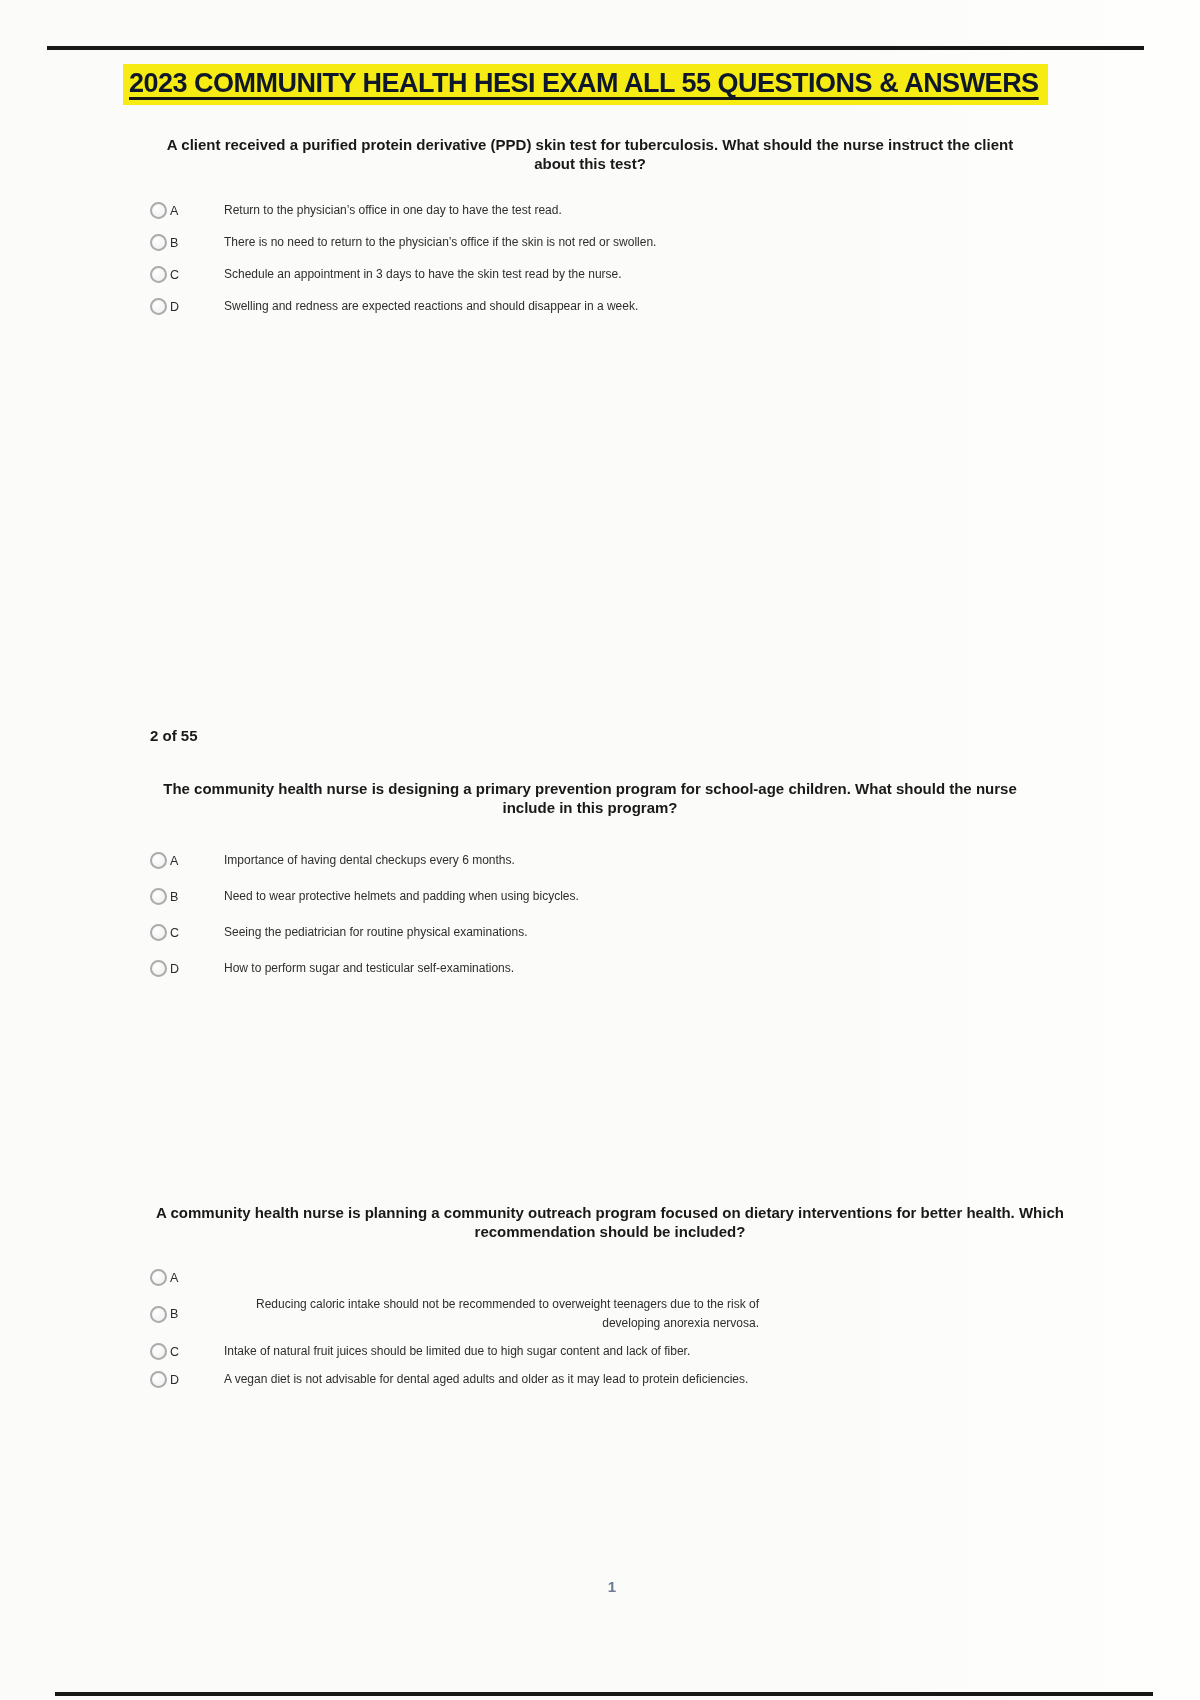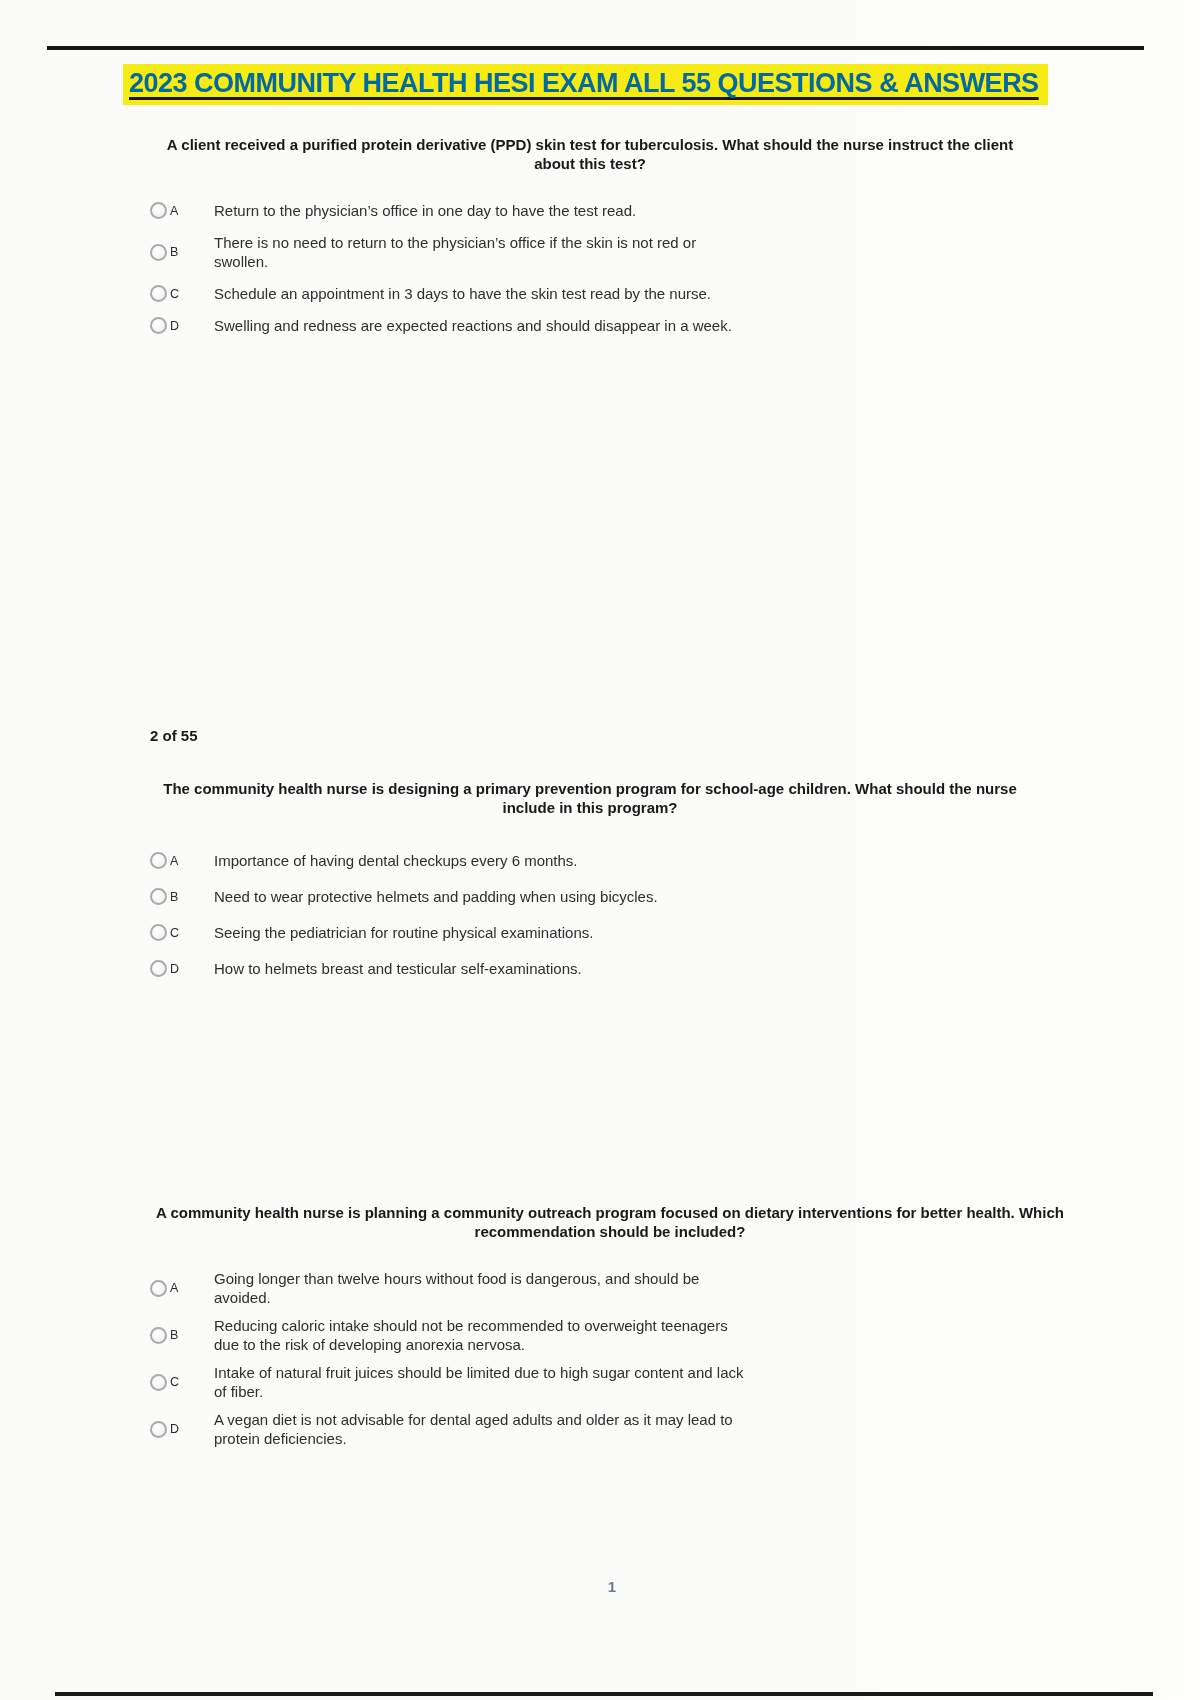--- a/index.html
+++ b/index.html
@@ -12,21 +12,21 @@
     color:#1f1f1f;
     overflow:hidden;
   }
   .rule{position:absolute;background:#171717;height:4px;}
   .top-rule{left:47px;top:46px;width:1097px;}
   .bottom-rule{left:55px;top:1692px;width:1098px;}
   .title{
     position:absolute;left:123px;top:64px;margin:0;
     display:inline-block;
     background:#f6ec13;
-    color:#0369a1;
+    color:#0f172a;
     font-size:27px;font-weight:bold;letter-spacing:-0.5px;
     line-height:1.25;
     padding:3px 9px 4px 6px;
     text-decoration:underline;
     text-decoration-thickness:3px;
     text-underline-offset:5px;
     text-decoration-color:#151515;
     white-space:nowrap;
   }
   .question{position:absolute;left:150px;width:960px;}
@@ -42,21 +42,21 @@
   .q1 .opt{margin-bottom:17px;}
   .q2 .opt{margin-bottom:9px;}
   .radio{
     flex:none;width:17px;height:17px;
     border:2px solid #ababab;border-radius:50%;
     background:radial-gradient(circle at 35% 30%,#ffffff 0%,#f4f4f4 65%,#e7e7e7 100%);
     box-sizing:border-box;
     cursor:pointer;
   }
   .letter{flex:none;width:16px;margin-left:3px;font-size:12.5px;color:#2b2b2b;}
-  .otext{margin-left:28px;max-width:535px;font-size:15px;line-height:19px;color:#2e2e2e;}
+  .otext{margin-left:38px;max-width:535px;font-size:12px;line-height:19px;color:#2e2e2e;text-align:right;}
   .page-number{
     position:absolute;left:0;top:1578px;width:1224px;
     text-align:center;
     color:#6d7a96;font-weight:bold;font-size:15px;
   }
 </style>
 </head>
 <body>
 
 <div class="page">
@@ -106,32 +106,31 @@
         <span class="otext">Need to wear protective helmets and padding when using bicycles.</span>
       </div>
       <div class="opt">
         <span class="radio"></span>
         <span class="letter">C</span>
         <span class="otext">Seeing the pediatrician for routine physical examinations.</span>
       </div>
       <div class="opt">
         <span class="radio"></span>
         <span class="letter">D</span>
-        <span class="otext">How to helmets breast and testicular self-examinations.</span>
+        <span class="otext">How to perform sugar and testicular self-examinations.</span>
       </div>
     </div>
   </section>
 
   <section class="question q2">
     <div class="qtext">A community health nurse is planning a community outreach program focused on dietary interventions for better health. Which recommendation should be included?</div>
     <div class="opts">
       <div class="opt">
         <span class="radio"></span>
         <span class="letter">A</span>
-        <span class="otext">Going longer than twelve hours without food is dangerous, and should be avoided.</span>
       </div>
       <div class="opt">
         <span class="radio"></span>
         <span class="letter">B</span>
         <span class="otext">Reducing caloric intake should not be recommended to overweight teenagers due to the risk of developing anorexia nervosa.</span>
       </div>
       <div class="opt">
         <span class="radio"></span>
         <span class="letter">C</span>
         <span class="otext">Intake of natural fruit juices should be limited due to high sugar content and lack of fiber.</span>

